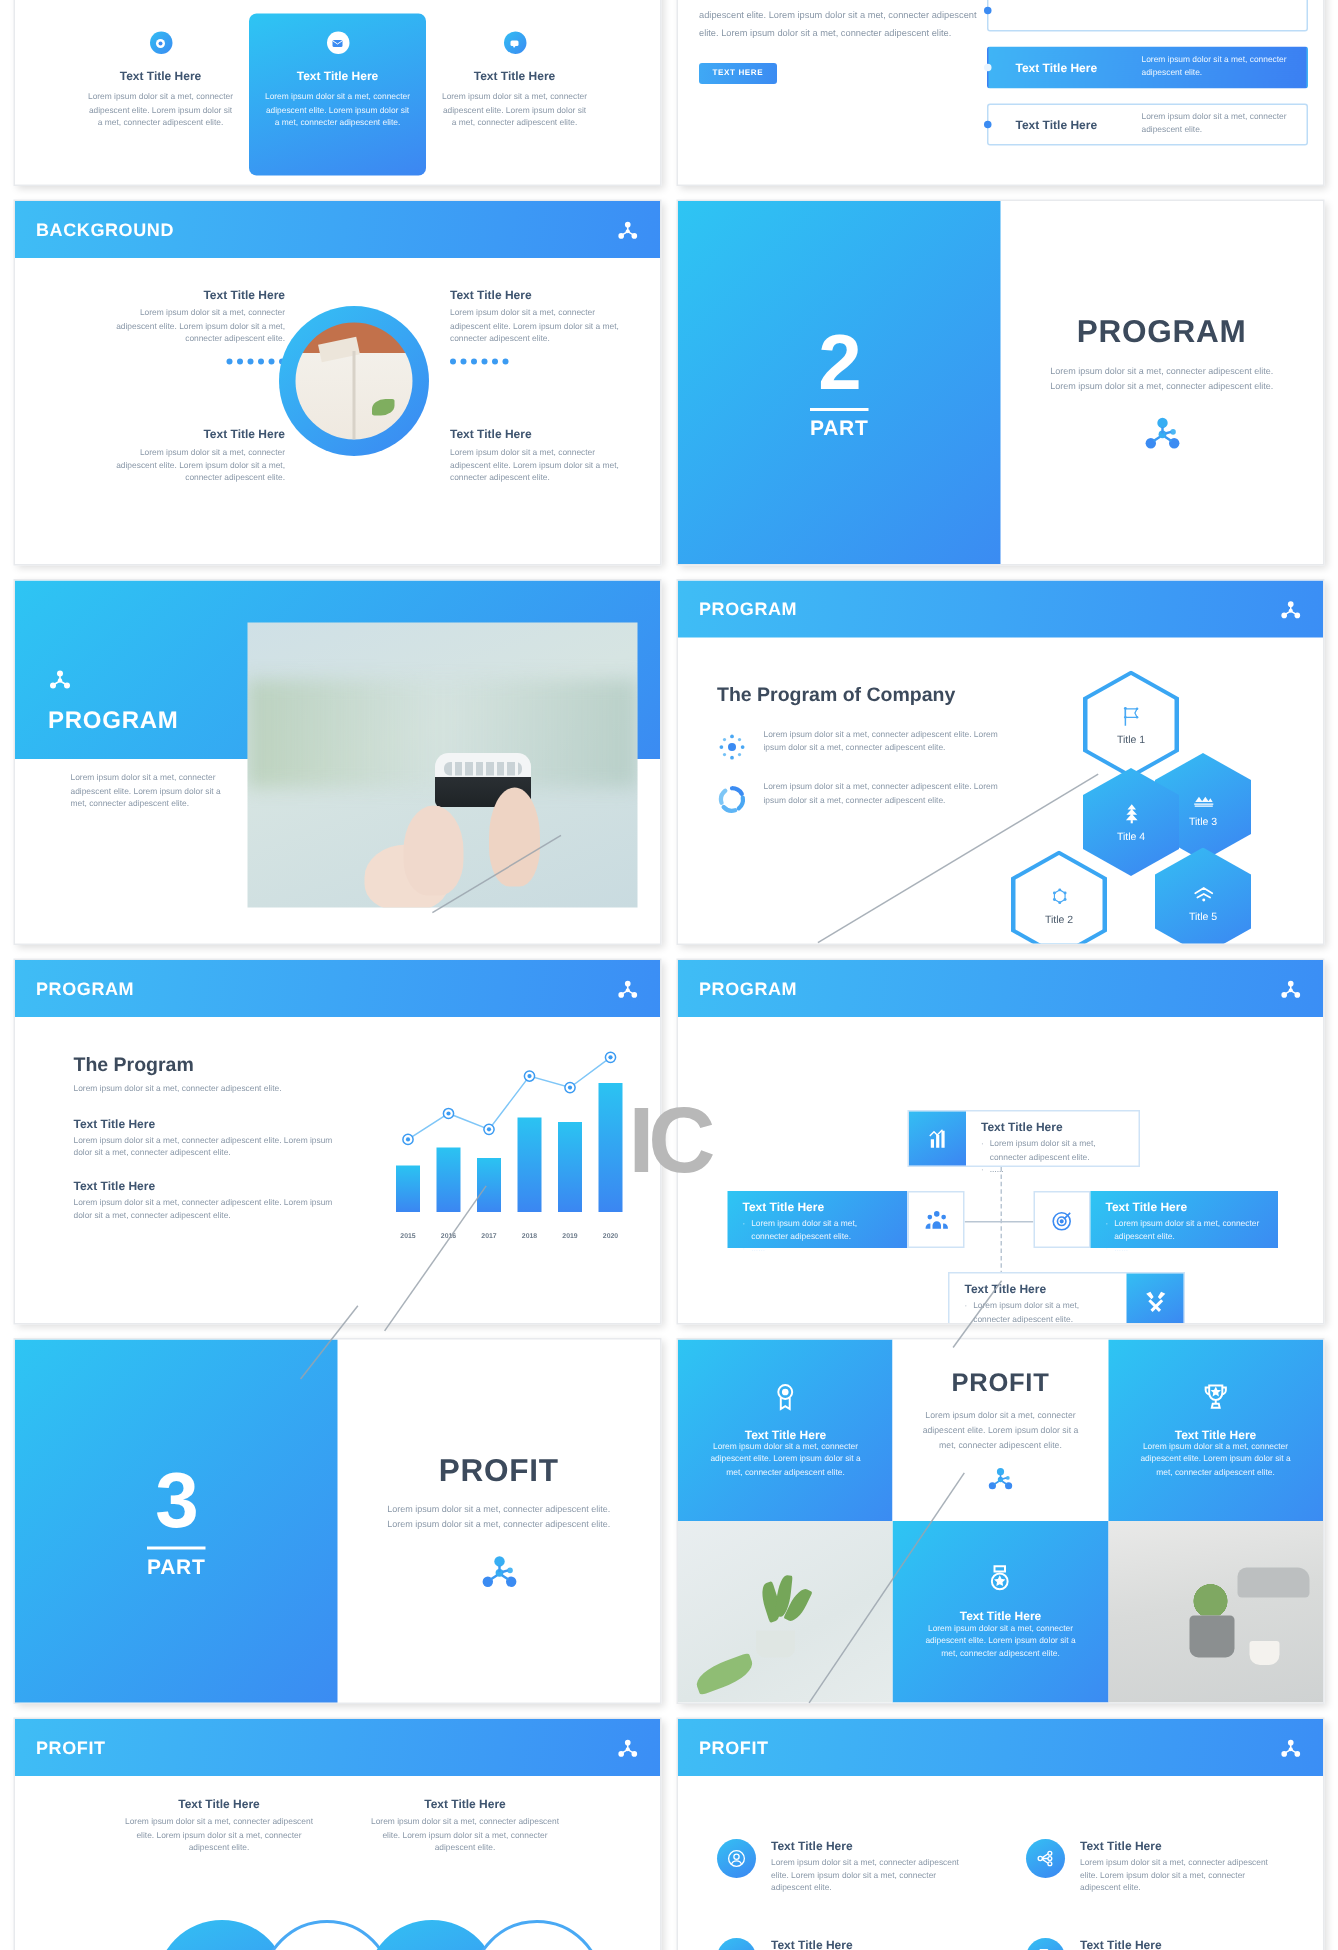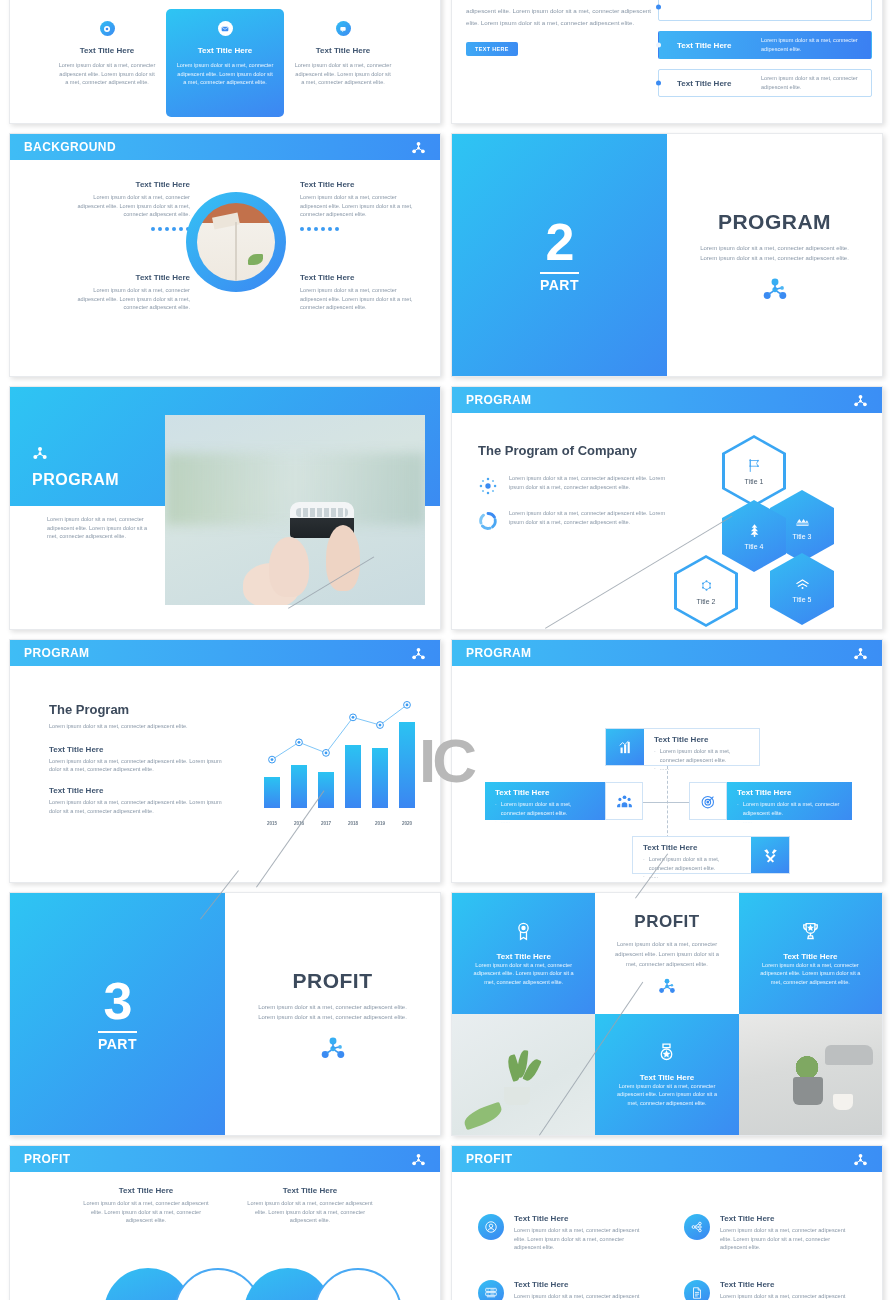--- a/index.html
+++ b/index.html
@@ -13,21 +13,21 @@
 
   
   .slide {
     position: absolute;
     background: #fff;
     border: 1px solid #e8eaed;
     box-shadow: 2px 2px 5px rgba(0,0,0,0.13);
     overflow: hidden;
   }
   .hdr {
-    height: 26px;
+    height: 38px;
     background: linear-gradient(100deg, #3fbdf5 0%, #3b8ef5 100%);
     display: flex; align-items: center;
     padding: 0 14px;
     justify-content: space-between;
   }
   .hdr-title {
     color:#fff; font-weight: bold; font-size: 12px; letter-spacing: .4px;
   }
   .mol { width: 15px; height: 15px; display:block; }
   .h2 { color:#3c4a5c; font-weight: bold; font-size: 13px; }

